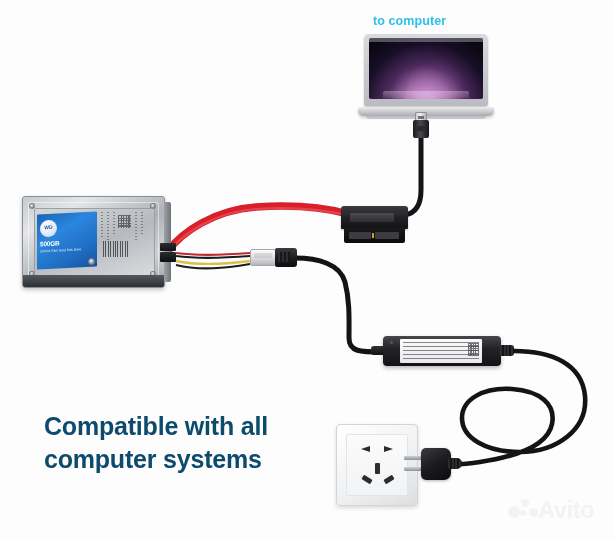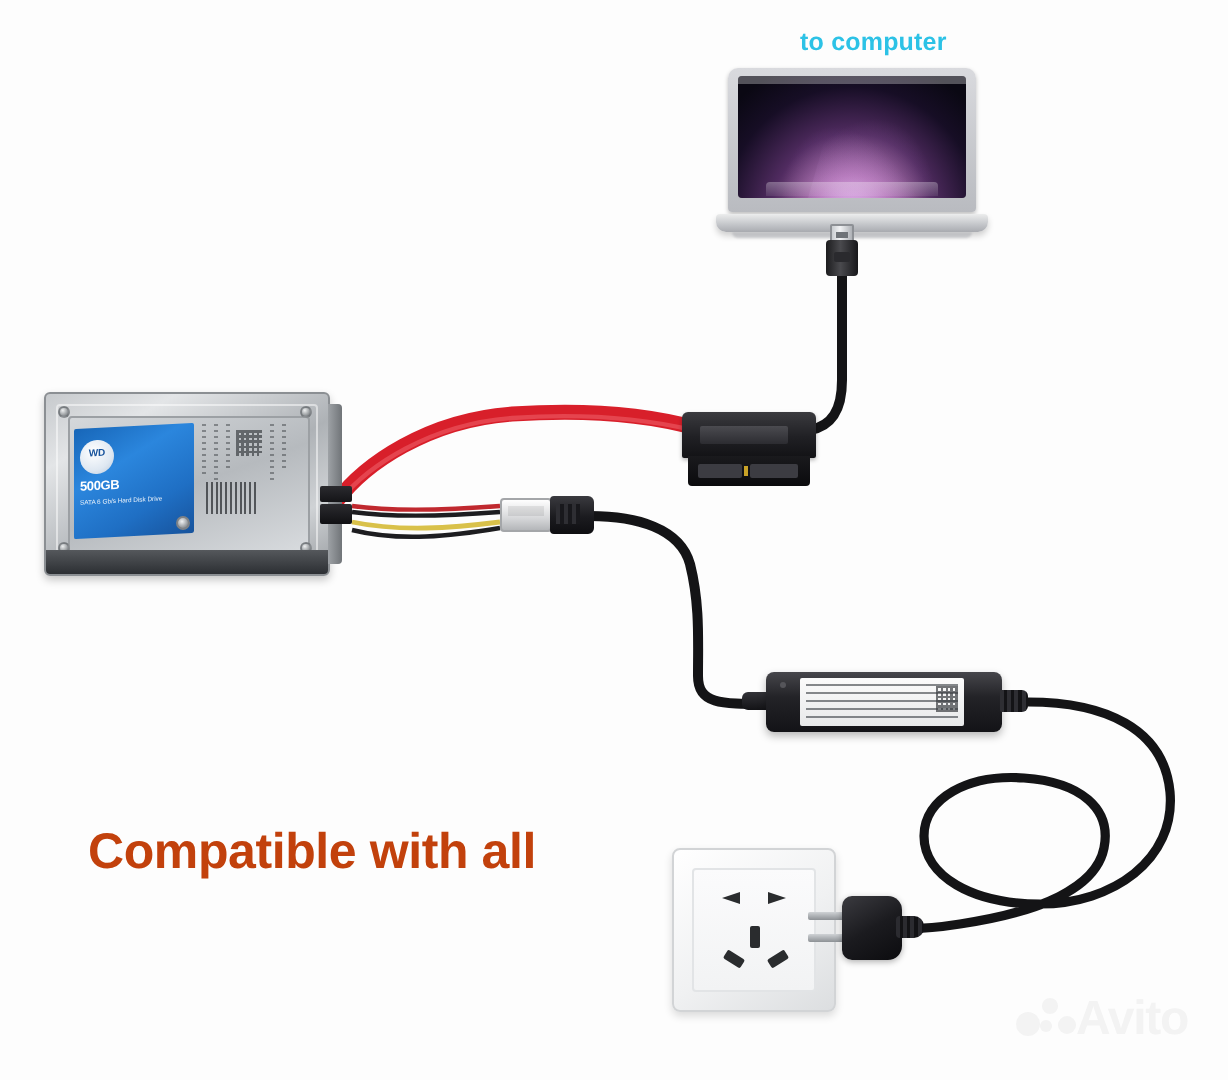--- a/index.html
+++ b/index.html
@@ -17,28 +17,28 @@
   }
 
   
   .label-cyan {
     position:absolute;
     color:#2cc2e6;
     font-weight:bold;
     white-space:nowrap;
     letter-spacing:.1px;
   }
-  #lbl-to-computer { left:400px; top:14px; font-size:12.5px; }
+  #lbl-to-computer { left:373px; top:14px; font-size:12.5px; }
   #lbl-sata-drive  { left:32px;  top:287px; font-size:13.5px; }
 
   #headline {
     position:absolute;
     left:44px; top:410px;
     width:300px;
-    color:#c2410c;
+    color:#0c4a6e;
     font-weight:bold;
     font-size:25px;
     line-height:33px;
     letter-spacing:-0.2px;
   }
   #headline .hl-line { display:block; }
 
   
   #laptop { position:absolute; left:358px; top:34px; width:136px; height:88px; }
   .lt-lid {
@@ -515,20 +515,21 @@
 
   <div id="plug">
     <div class="pg-prong-a"></div>
     <div class="pg-prong-b"></div>
     <div class="pg-body"></div>
     <div class="pg-tail"></div>
   </div>
 
   <div id="headline">
     <span class="hl-line">Compatible with all</span>
+    <span class="hl-line">computer systems</span>
   </div>
 
   <div id="watermark">
     <div class="wm-c wm-c1"></div>
     <div class="wm-c wm-c2"></div>
     <div class="wm-c wm-c3"></div>
     <div class="wm-c wm-c4"></div>
     <div class="wm-text">Avito</div>
   </div>
 

